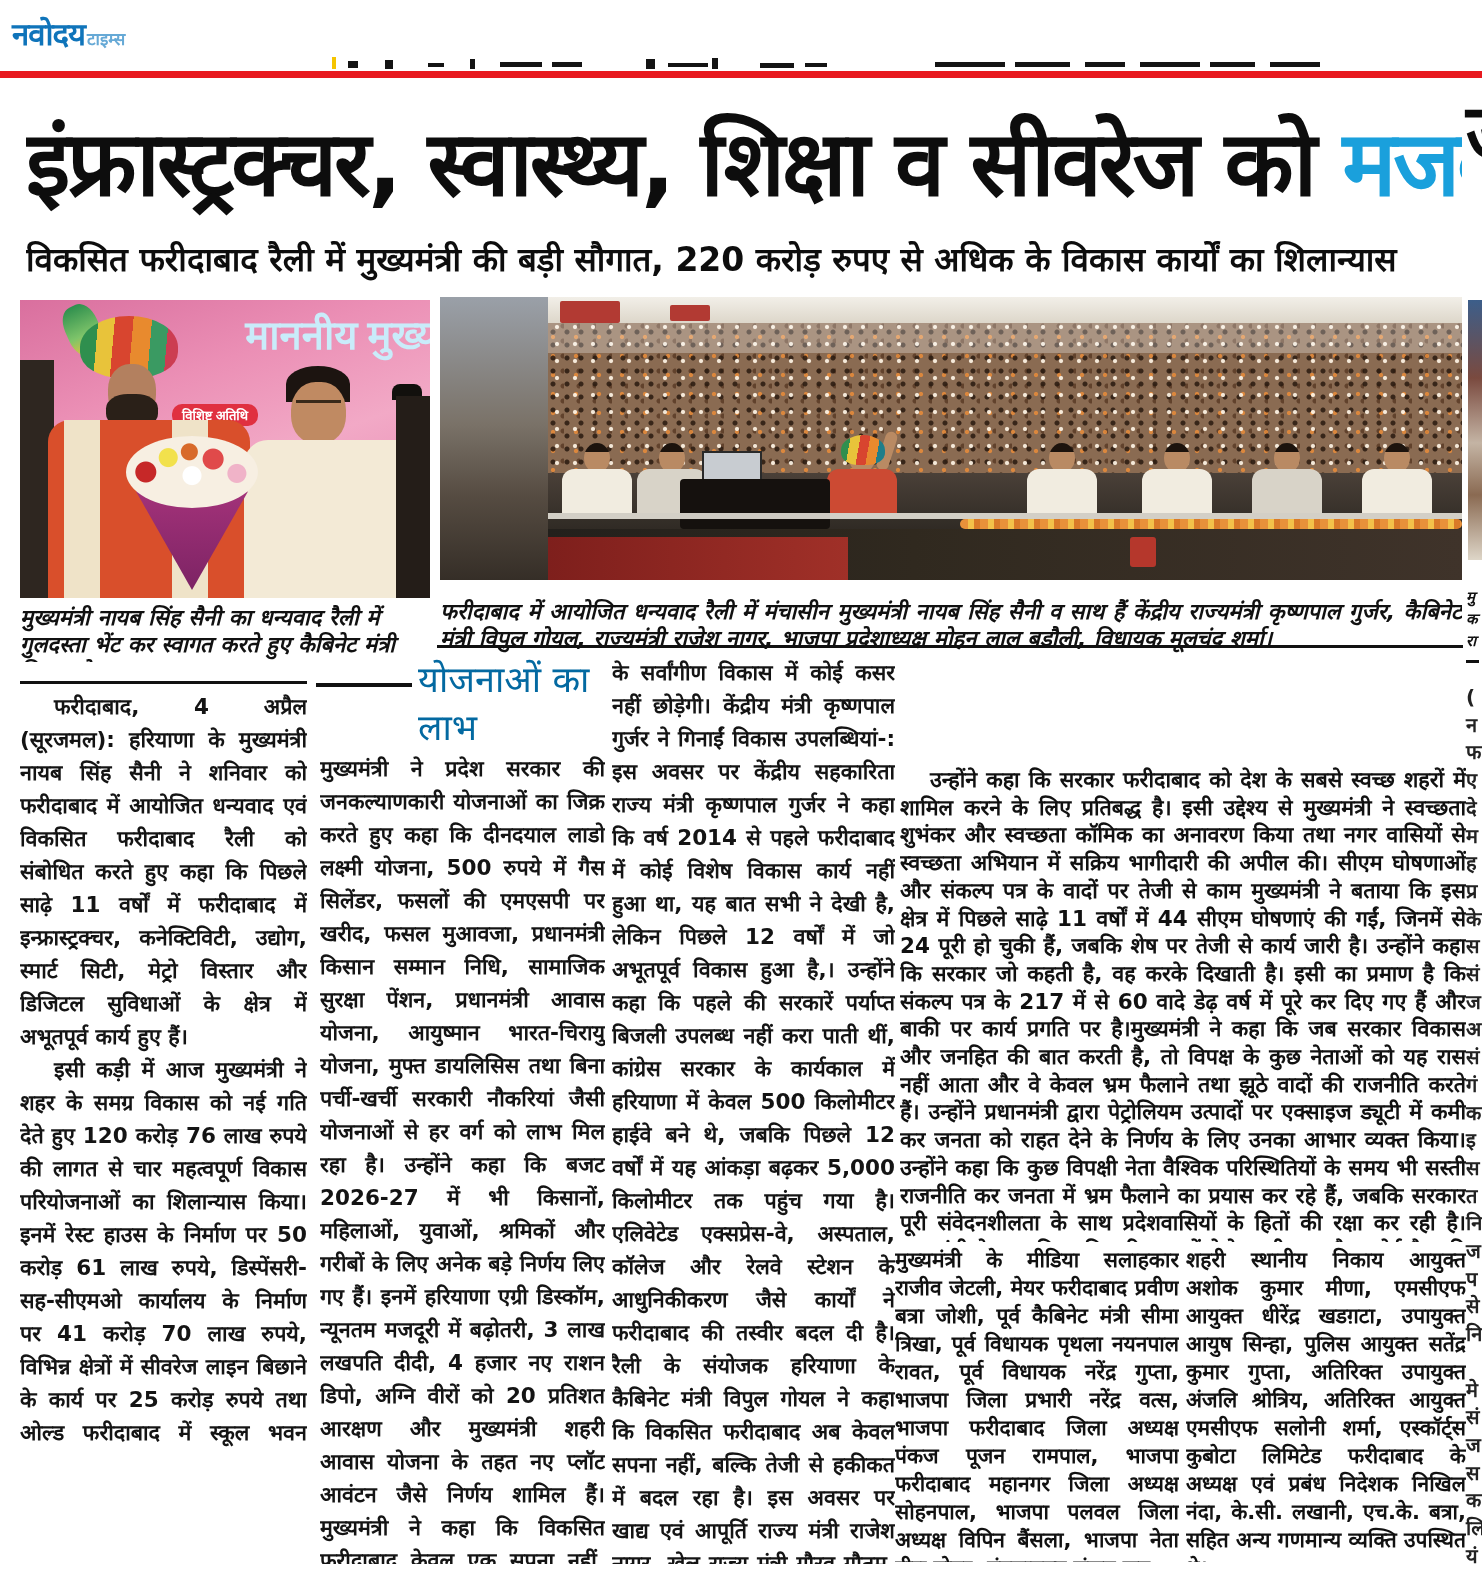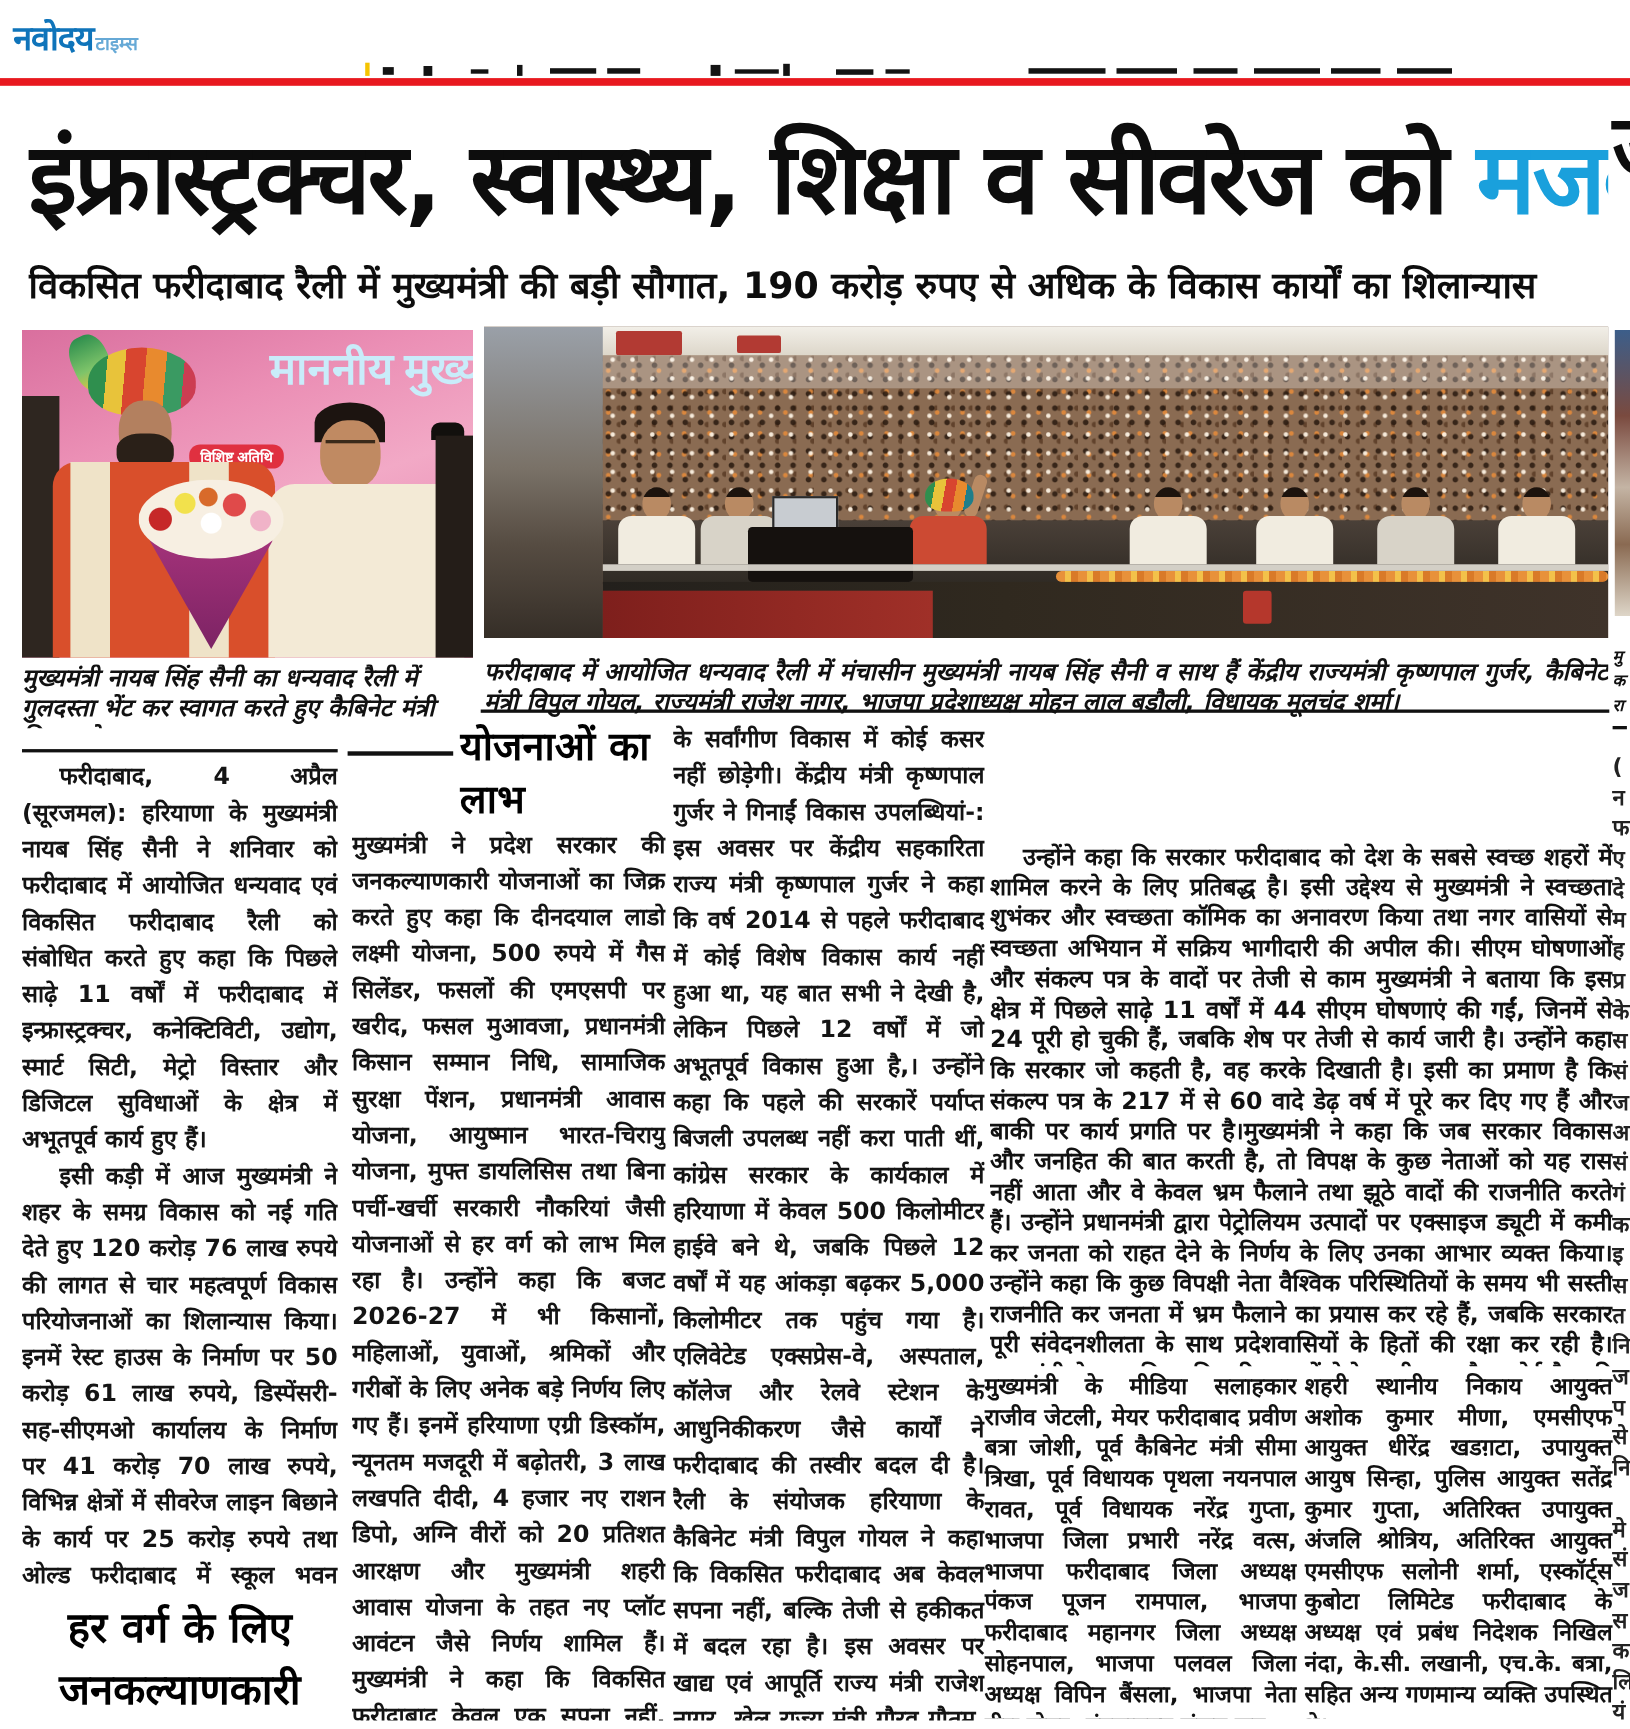--- a/index.html
+++ b/index.html
@@ -92,21 +92,21 @@
         radial-gradient(circle at 50% 55%, #ffffff 9px, transparent 10px),
         radial-gradient(circle at 66% 32%, #e04a4a 10px, transparent 11px),
         radial-gradient(circle at 84% 52%, #f0b3c8 9px, transparent 10px),
         radial-gradient(circle at 48% 22%, #d86a2a 8px, transparent 9px),
         #f7efe2;}
 
   
   .hrule{background:#111;}
   .body-text{font-size:21.5px;line-height:33px;font-weight:600;text-align:justify;color:#141414;overflow:hidden;}
   .indent{text-indent:34px;}
-  .crosshead{font-weight:700;color:#000000;}
+  .crosshead{font-weight:400;color:#0369a1;}
   .lead-text{font-size:21.5px;line-height:27.7px;font-weight:600;text-align:justify;text-indent:30px;overflow:hidden;}
   .subcol{font-size:21px;line-height:28px;font-weight:600;text-align:justify;overflow:hidden;}
 
   
   .edge{left:1464px;top:0;width:18px;height:1572px;overflow:hidden;}
   .edge-head{position:absolute;left:2px;top:78px;font-size:74px;font-weight:900;color:#0d0d0d;}
   .edge-photo{position:absolute;left:4px;top:300px;width:14px;height:260px;
       background:linear-gradient(180deg,#3c5e8a 0%,#7a4a3f 30%,#c4b4a4 55%,#8a6a52 75%,#ded6c8 100%);}
   .edge-cap{position:absolute;left:2px;top:586px;font-size:15px;font-weight:700;font-style:italic;
       line-height:22px;white-space:pre-line;}
@@ -139,21 +139,21 @@
     <div class="frag" style="left:935px;top:7px;width:70px;height:5px;"></div>
     <div class="frag" style="left:1015px;top:7px;width:55px;height:5px;"></div>
     <div class="frag" style="left:1085px;top:7px;width:40px;height:5px;"></div>
     <div class="frag" style="left:1140px;top:7px;width:60px;height:5px;"></div>
     <div class="frag" style="left:1210px;top:7px;width:45px;height:5px;"></div>
     <div class="frag" style="left:1270px;top:7px;width:50px;height:5px;"></div>
   </div>
   <div class="abs red-rule"></div>
 
   <div class="abs headline"><span>इंफ्रास्ट्रक्चर, स्वास्थ्य, शिक्षा व सीवरेज को </span><span class="accent">मजबूती</span></div>
-  <div class="abs subheadline">विकसित फरीदाबाद रैली में मुख्यमंत्री की बड़ी सौगात, 190 करोड़ रुपए से अधिक के विकास कार्यों का शिलान्यास</div>
+  <div class="abs subheadline">विकसित फरीदाबाद रैली में मुख्यमंत्री की बड़ी सौगात, 220 करोड़ रुपए से अधिक के विकास कार्यों का शिलान्यास</div>
 
   <div class="abs photo lphoto">
     <div class="abs lp-banner">माननीय मुख्य</div>
     <div class="abs lp-badge">विशिष्ट अतिथि</div>
     <div class="abs lp-banner2">ल ज</div>
     <div class="abs lp-darkL"></div>
     <div class="abs lp-tail"></div>
     <div class="abs lp-turban"></div>
     <div class="abs lp-face1"></div>
     <div class="abs lp-beard"></div>
@@ -219,21 +219,20 @@
 
   <div class="abs caption" style="left:440px;top:598px;width:1022px;height:58px;overflow:hidden;">फरीदाबाद में आयोजित धन्यवाद रैली में मंचासीन मुख्यमंत्री नायब सिंह सैनी व साथ हैं केंद्रीय राज्यमंत्री कृष्णपाल गुर्जर, कैबिनेट मंत्री विपुल गोयल, राज्यमंत्री राजेश नागर, भाजपा प्रदेशाध्यक्ष मोहन लाल बडौली, विधायक मूलचंद शर्मा।</div>
   <div class="abs hrule" style="left:437px;top:645px;width:1026px;height:3px;"></div>
   <div class="abs caption" style="left:20px;top:604px;width:412px;height:58px;overflow:hidden;text-align:left;">मुख्यमंत्री नायब सिंह सैनी का धन्यवाद रैली में गुलदस्ता भेंट कर स्वागत करते हुए कैबिनेट मंत्री विपुल गोयल</div>
 
   <div class="abs hrule" style="left:20px;top:681px;width:287px;height:3px;"></div>
   <div class="abs body-text" style="left:20px;top:690px;width:287px;height:762px;">
     <div class="indent">फरीदाबाद, 4 अप्रैल (सूरजमल): हरियाणा के मुख्यमंत्री नायब सिंह सैनी ने शनिवार को फरीदाबाद में आयोजित धन्यवाद एवं विकसित फरीदाबाद रैली को संबोधित करते हुए कहा कि पिछले साढ़े 11 वर्षों में फरीदाबाद में इन्फ्रास्ट्रक्चर, कनेक्टिविटी, उद्योग, स्मार्ट सिटी, मेट्रो विस्तार और डिजिटल सुविधाओं के क्षेत्र में अभूतपूर्व कार्य हुए हैं।</div>
     <div class="indent">इसी कड़ी में आज मुख्यमंत्री ने शहर के समग्र विकास को नई गति देते हुए 120 करोड़ 76 लाख रुपये की लागत से चार महत्वपूर्ण विकास परियोजनाओं का शिलान्यास किया। इनमें रेस्ट हाउस के निर्माण पर 50 करोड़ 61 लाख रुपये, डिस्पेंसरी-सह-सीएमओ कार्यालय के निर्माण पर 41 करोड़ 70 लाख रुपये, विभिन्न क्षेत्रों में सीवरेज लाइन बिछाने के कार्य पर 25 करोड़ रुपये तथा ओल्ड फरीदाबाद में स्कूल भवन निर्माण पर 3 करोड़ 45 लाख रुपये खर्च किए जाएंगे। इसी दौरान मुख्यमंत्री नायब सिंह सैनी ने रिमोट के माध्यम से जेसी बोस विश्वविद्यालय में पूर्व में आयोजित मेगा रोजगार मेले में चयनित लगभग 1331 युवाओं को इ-नियुक्ति पत्र जारी किया।</div>
   </div>
-  <div class="abs crosshead" style="left:20px;top:1452px;width:287px;height:118px;overflow:hidden;text-align:center;font-size:38px;line-height:56px;">हर वर्ग के लिए जनकल्याणकारी</div>
 
   <div class="abs hrule" style="left:316px;top:683px;width:96px;height:4px;"></div>
   <div class="abs crosshead" style="left:418px;top:656px;width:220px;height:96px;overflow:hidden;font-size:36px;line-height:48px;">योजनाओं का लाभ</div>
   <div class="abs body-text" style="left:320px;top:752px;width:285px;height:812px;">मुख्यमंत्री ने प्रदेश सरकार की जनकल्याणकारी योजनाओं का जिक्र करते हुए कहा कि दीनदयाल लाडो लक्ष्मी योजना, 500 रुपये में गैस सिलेंडर, फसलों की एमएसपी पर खरीद, फसल मुआवजा, प्रधानमंत्री किसान सम्मान निधि, सामाजिक सुरक्षा पेंशन, प्रधानमंत्री आवास योजना, आयुष्मान भारत-चिरायु योजना, मुफ्त डायलिसिस तथा बिना पर्ची-खर्ची सरकारी नौकरियां जैसी योजनाओं से हर वर्ग को लाभ मिल रहा है। उन्होंने कहा कि बजट 2026-27 में भी किसानों, महिलाओं, युवाओं, श्रमिकों और गरीबों के लिए अनेक बड़े निर्णय लिए गए हैं। इनमें हरियाणा एग्री डिस्कॉम, न्यूनतम मजदूरी में बढ़ोतरी, 3 लाख लखपति दीदी, 4 हजार नए राशन डिपो, अग्नि वीरों को 20 प्रतिशत आरक्षण और मुख्यमंत्री शहरी आवास योजना के तहत नए प्लॉट आवंटन जैसे निर्णय शामिल हैं। मुख्यमंत्री ने कहा कि विकसित फरीदाबाद केवल एक सपना नहीं, बल्कि एक व्यापक विजन है, जिसमें हर नागरिक को बेहतर शिक्षा, स्वास्थ्य, रोजगार और उच्च जीवन स्तर उपलब्ध होगा। उन्होंने विश्वास दिलाया कि फरीदाबाद का विकास किसी भी कीमत पर नहीं रुकेगा और सरकार क्षेत्र</div>
 
   <div class="abs body-text" style="left:612px;top:656px;width:283px;height:908px;">के सर्वांगीण विकास में कोई कसर नहीं छोड़ेगी। केंद्रीय मंत्री कृष्णपाल गुर्जर ने गिनाईं विकास उपलब्धियां-: इस अवसर पर केंद्रीय सहकारिता राज्य मंत्री कृष्णपाल गुर्जर ने कहा कि वर्ष 2014 से पहले फरीदाबाद में कोई विशेष विकास कार्य नहीं हुआ था, यह बात सभी ने देखी है, लेकिन पिछले 12 वर्षों में जो अभूतपूर्व विकास हुआ है,। उन्होंने कहा कि पहले की सरकारें पर्याप्त बिजली उपलब्ध नहीं करा पाती थीं, कांग्रेस सरकार के कार्यकाल में हरियाणा में केवल 500 किलोमीटर हाईवे बने थे, जबकि पिछले 12 वर्षों में यह आंकड़ा बढ़कर 5,000 किलोमीटर तक पहुंच गया है।एलिवेटेड एक्सप्रेस-वे, अस्पताल, कॉलेज और रेलवे स्टेशन के आधुनिकीकरण जैसे कार्यों ने फरीदाबाद की तस्वीर बदल दी है।रैली के संयोजक हरियाणा के कैबिनेट मंत्री विपुल गोयल ने कहा कि विकसित फरीदाबाद अब केवल सपना नहीं, बल्कि तेजी से हकीकत में बदल रहा है। इस अवसर पर खाद्य एवं आपूर्ति राज्य मंत्री राजेश नागर, खेल राज्य मंत्री गौरव गौतम, बल्लभगढ़ विधायक मूलचंद शर्मा, बडख़ल विधायक धनेश अदलखा, एनआईटी फरीदाबाद विधायक सतीश फागना, होडल विधायक हरेंद्र सिंह, प्रदेश अध्यक्ष मोहन लाल कौशिक, प्रदेश महासचिव भाजपा सुरेंद्र पुनिया,</div>
 
   <div class="abs lead-text" style="left:900px;top:766px;width:566px;height:476px;">उन्होंने कहा कि सरकार फरीदाबाद को देश के सबसे स्वच्छ शहरों में शामिल करने के लिए प्रतिबद्ध है। इसी उद्देश्य से मुख्यमंत्री ने स्वच्छता शुभंकर और स्वच्छता कॉमिक का अनावरण किया तथा नगर वासियों से स्वच्छता अभियान में सक्रिय भागीदारी की अपील की। सीएम घोषणाओं और संकल्प पत्र के वादों पर तेजी से काम मुख्यमंत्री ने बताया कि इस क्षेत्र में पिछले साढ़े 11 वर्षों में 44 सीएम घोषणाएं की गईं, जिनमें से 24 पूरी हो चुकी हैं, जबकि शेष पर तेजी से कार्य जारी है। उन्होंने कहा कि सरकार जो कहती है, वह करके दिखाती है। इसी का प्रमाण है कि संकल्प पत्र के 217 में से 60 वादे डेढ़ वर्ष में पूरे कर दिए गए हैं और बाकी पर कार्य प्रगति पर है।मुख्यमंत्री ने कहा कि जब सरकार विकास और जनहित की बात करती है, तो विपक्ष के कुछ नेताओं को यह रास नहीं आता और वे केवल भ्रम फैलाने तथा झूठे वादों की राजनीति करते हैं। उन्होंने प्रधानमंत्री द्वारा पेट्रोलियम उत्पादों पर एक्साइज ड्यूटी में कमी कर जनता को राहत देने के निर्णय के लिए उनका आभार व्यक्त किया। उन्होंने कहा कि कुछ विपक्षी नेता वैश्विक परिस्थितियों के समय भी सस्ती राजनीति कर जनता में भ्रम फैलाने का प्रयास कर रहे हैं, जबकि सरकार पूरी संवेदनशीलता के साथ प्रदेशवासियों के हितों की रक्षा कर रही है। मुख्यमंत्री ने स्पष्ट किया कि हरियाणा में पेट्रोल, डीजल और रसोई गैस की किसी प्रकार की कमी नहीं है तथा प्रदेश के 4,032 पेट्रोल पंपों और गैस एजेंसियों पर पर्याप्त स्टॉक उपलब्ध है।</div>
   <div class="abs subcol" style="left:895px;top:1246px;width:284px;height:316px;">मुख्यमंत्री के मीडिया सलाहकार राजीव जेटली, मेयर फरीदाबाद प्रवीण बत्रा जोशी, पूर्व कैबिनेट मंत्री सीमा त्रिखा, पूर्व विधायक पृथला नयनपाल रावत, पूर्व विधायक नरेंद्र गुप्ता, भाजपा जिला प्रभारी नरेंद्र वत्स, भाजपा फरीदाबाद जिला अध्यक्ष पंकज पूजन रामपाल, भाजपा फरीदाबाद महानगर जिला अध्यक्ष सोहनपाल, भाजपा पलवल जिला अध्यक्ष विपिन बैंसला, भाजपा नेता नीरा तोमर, मंडलायुक्त संजय जून,</div>
   <div class="abs subcol" style="left:1186px;top:1246px;width:280px;height:316px;">शहरी स्थानीय निकाय आयुक्त अशोक कुमार मीणा, एमसीएफ आयुक्त धीरेंद्र खडग़टा, उपायुक्त आयुष सिन्हा, पुलिस आयुक्त सतेंद्र कुमार गुप्ता, अतिरिक्त उपायुक्त अंजलि श्रोत्रिय, अतिरिक्त आयुक्त एमसीएफ सलोनी शर्मा, एस्कॉर्ट्स कुबोटा लिमिटेड फरीदाबाद के अध्यक्ष एवं प्रबंध निदेशक निखिल नंदा, के.सी. लखानी, एच.के. बत्रा, सहित अन्य गणमान्य व्यक्ति उपस्थित थे।</div>

